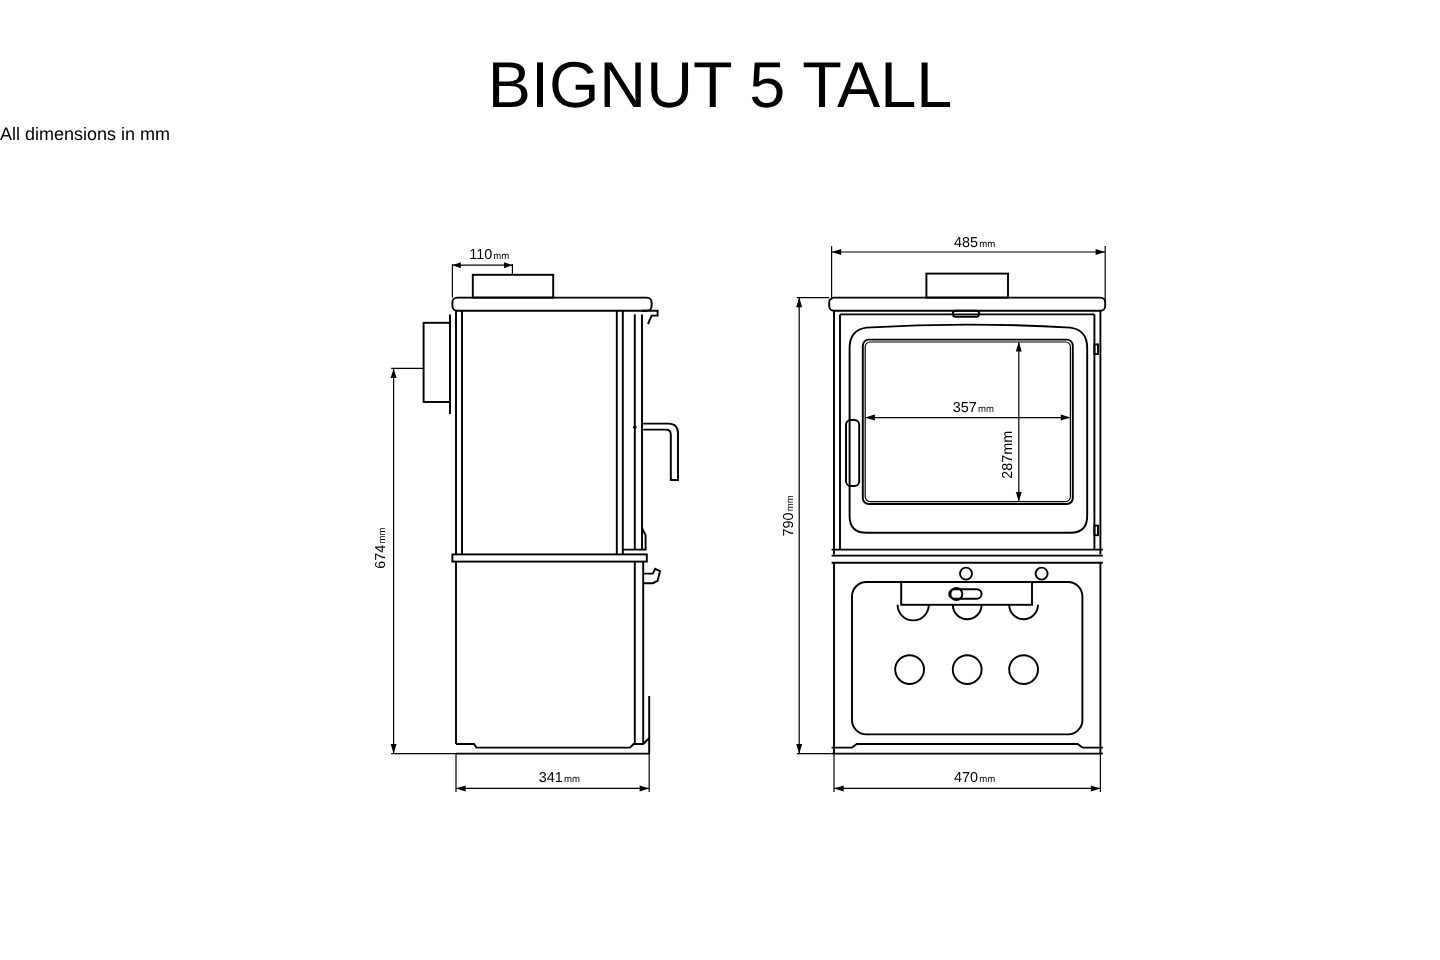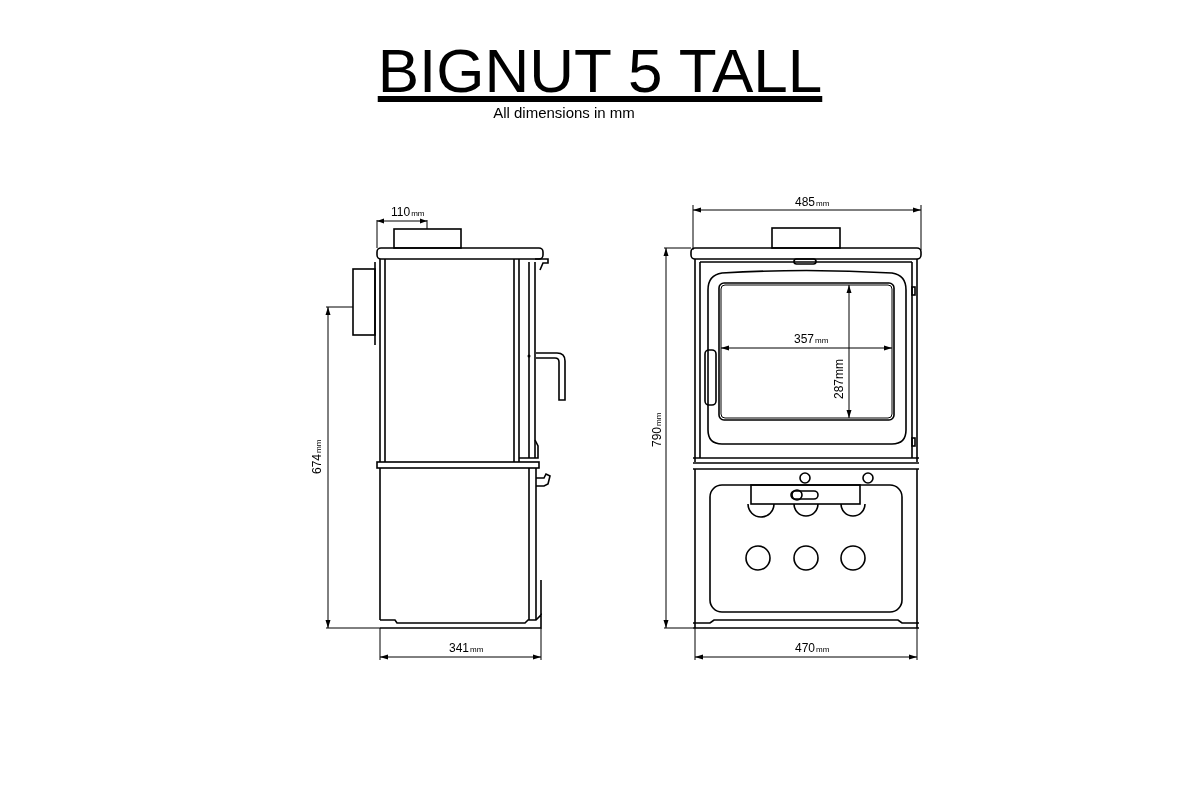--- a/index.html
+++ b/index.html
@@ -1,18 +1,18 @@
 <!DOCTYPE html>
 <html><head>
   <meta charset="utf-8">
   <style>
     html, body { margin: 0; padding: 0; background: #ffffff; }
     body { width: 1200px; height: 800px; position: relative; overflow: hidden; font-family: "Liberation Sans", sans-serif; color: #000; }
-    .title { position: absolute; left: 0; width: 1200px; top: 36px; text-align: center; font-size: 62px; line-height: 70px; font-weight: normal; letter-spacing: 0px; text-decoration: underline; }
-    .subtitle { position: absolute; left: 14px; width: 1100px; top: 103px; text-align: center; font-size: 15px; line-height: 20px; }
+    .title { position: absolute; left: 0; width: 1200px; top: 36px; text-align: center; font-size: 54px; line-height: 70px; font-weight: normal; letter-spacing: 0px; }
+    .subtitle { position: absolute; left: 0; width: 1100px; top: 103px; text-align: left; font-size: 15px; line-height: 20px; }
     svg { position: absolute; left: 0; top: 0; }
     .ln { fill: none; stroke: #000; stroke-width: 1.6; }
     .thin { fill: none; stroke: #000; stroke-width: 1; }
     .dim { fill: none; stroke: #000; stroke-width: 1; }
     .arrow { fill: #000; stroke: none; }
     .dimtext { font-family: "Liberation Sans", sans-serif; font-size: 12px; fill: #000; }
     .unit { font-family: "Liberation Sans", sans-serif; font-size: 8px; fill: #000; }
     .dimtext-big { font-family: "Liberation Sans", sans-serif; font-size: 12px; fill: #000; }
   </style>
 </head>

